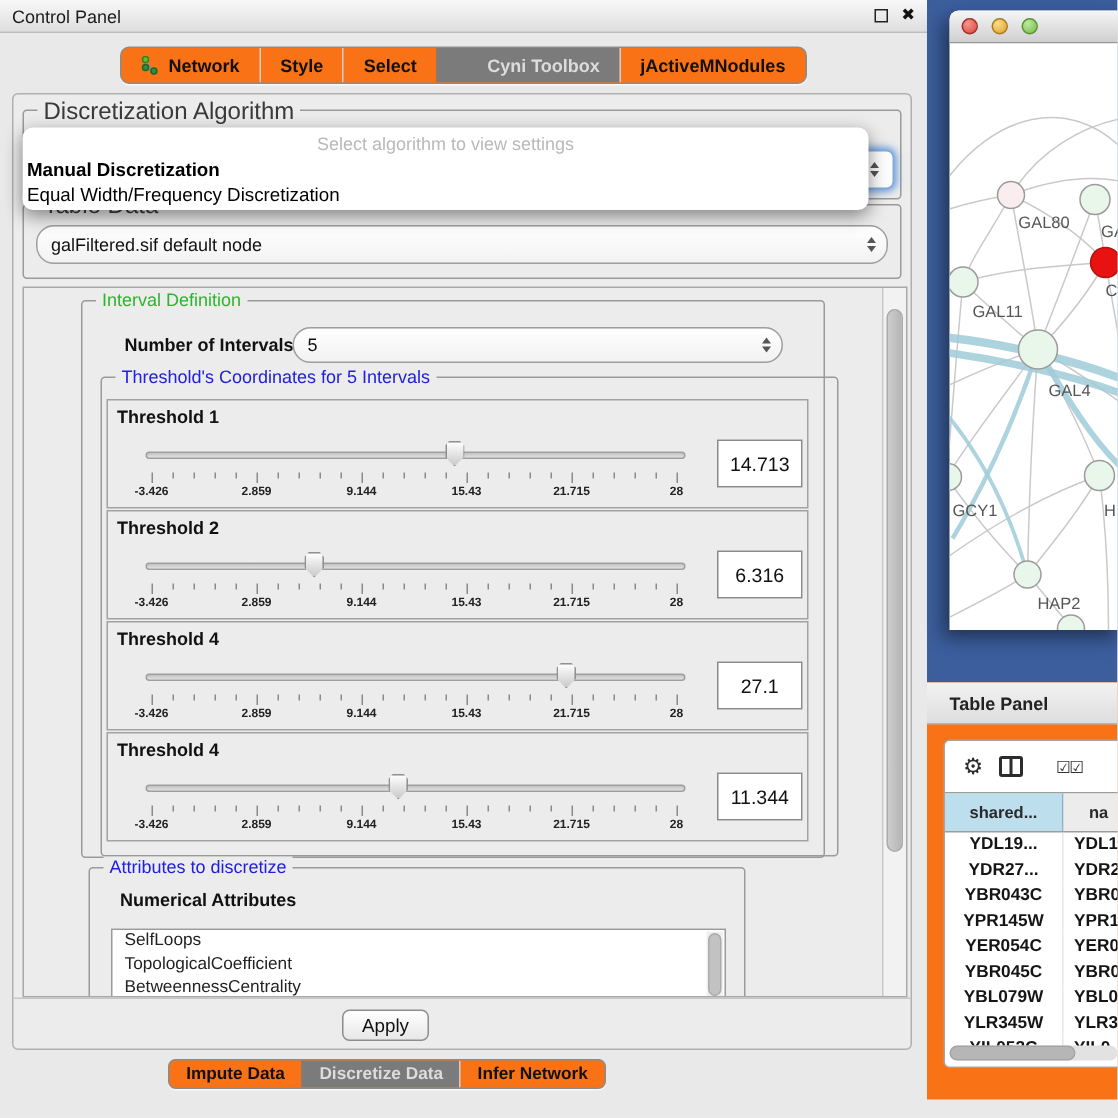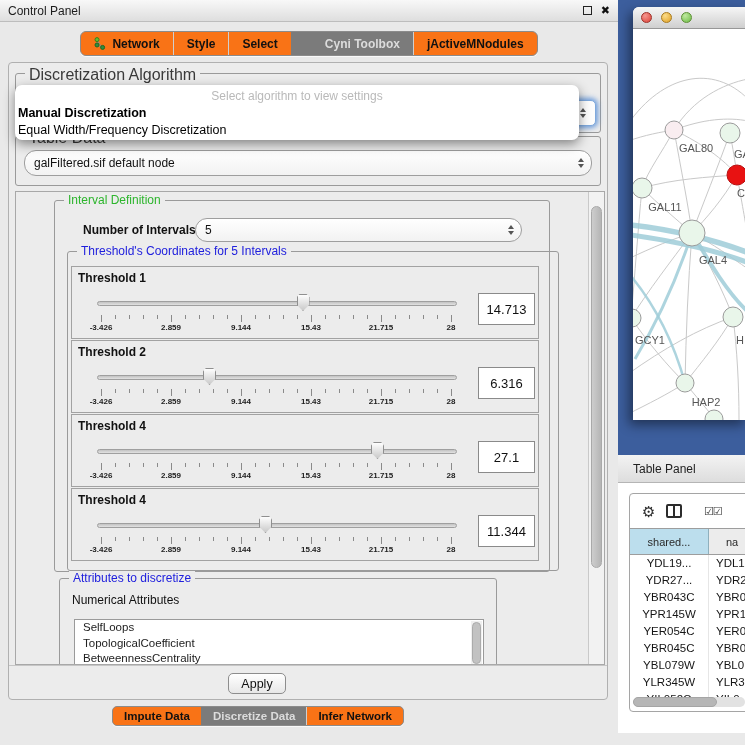--- a/index.html
+++ b/index.html
@@ -94,21 +94,21 @@
   .tick.minor { height:4px; }
   .tick.major { height:7px; }
   .ticklabel { position:absolute; top:30px; font-size:8px; font-weight:bold; color:#222; transform:translateX(-50%); white-space:nowrap; }
   .valbox {
     position:absolute; left:406px; top:26px; width:57px; height:32px;
     background:#fff; border:1px solid #8a8a8a; font-size:13px; color:#111;
     display:flex; align-items:center; justify-content:center;
   }
 
   #attr-group { left:43px; top:386px; width:438px; height:95px; }
-  #attr-title { position:absolute; left:12px; top:14px; font-size:12px; font-weight:normal; color:#111; }
+  #attr-title { position:absolute; left:20px; top:14px; font-size:12px; font-weight:bold; color:#111; }
   #attr-list {
     position:absolute; left:14px; top:40px; width:410px; height:50px;
     background:#fff; border:1px solid #9a9a9a; overflow:hidden;
   }
   .attr-item { font-size:11.5px; color:#222; line-height:15.5px; padding-left:8px; white-space:nowrap; }
   #attr-vscroll { position:absolute; right:1px; top:1px; width:11px; height:46px; background:#f0f0f0; }
   #attr-vthumb { position:absolute; left:1px; top:1px; width:9px; height:42px; border-radius:5px; background:#c2c2c2; border:1px solid #ababab; }
 
   #apply-row { position:absolute; left:0; top:602px; width:100%; height:35px; border-top:1px solid #c6c6c6; }
   #apply-btn {
@@ -131,21 +131,21 @@
     position:absolute; left:0; top:0; width:100%; height:22px; border-radius:6px 0 0 0;
     background:linear-gradient(#f6f6f6,#cfcfcf); border-bottom:1px solid #979797;
     display:flex; align-items:center; padding-left:8px; gap:9px;
   }
   .tl { width:11px; height:11px; border-radius:50%; }
   .tl.red    { background:radial-gradient(circle at 35% 30%,#f5978f,#dd4238); border:1px solid #9c2f28; }
   .tl.yellow { background:radial-gradient(circle at 35% 30%,#fbdc8a,#e0a023); border:1px solid #a87a1d; }
   .tl.green  { background:radial-gradient(circle at 35% 30%,#c0e9a0,#6cbc44); border:1px solid #5d8f35; }
   #net-canvas { position:absolute; left:0; top:22px; width:115px; height:391px; overflow:hidden; }
 
-  #table-panel { position:absolute; left:618px; top:455px; width:127px; height:278px; background:#ffffff; }
+  #table-panel { position:absolute; left:618px; top:455px; width:127px; height:278px; background:#f97316;font-weight:bold; }
   #tp-header {
     position:absolute; left:0; top:0; width:100%; height:28px;
     background:linear-gradient(#f3f3f3,#dddddd); border-bottom:1px solid #b5b5b5;
     display:flex; align-items:center; padding-left:15px; font-size:12px; color:#222;
   }
   #tp-body {
     position:absolute; left:11px; top:38px; width:120px; height:219px;
     background:#fff; border:1px solid #a5a5a5; border-radius:4px; overflow:hidden;
   }
   #tp-toolbar { position:relative; height:34px; display:flex; align-items:center; }

